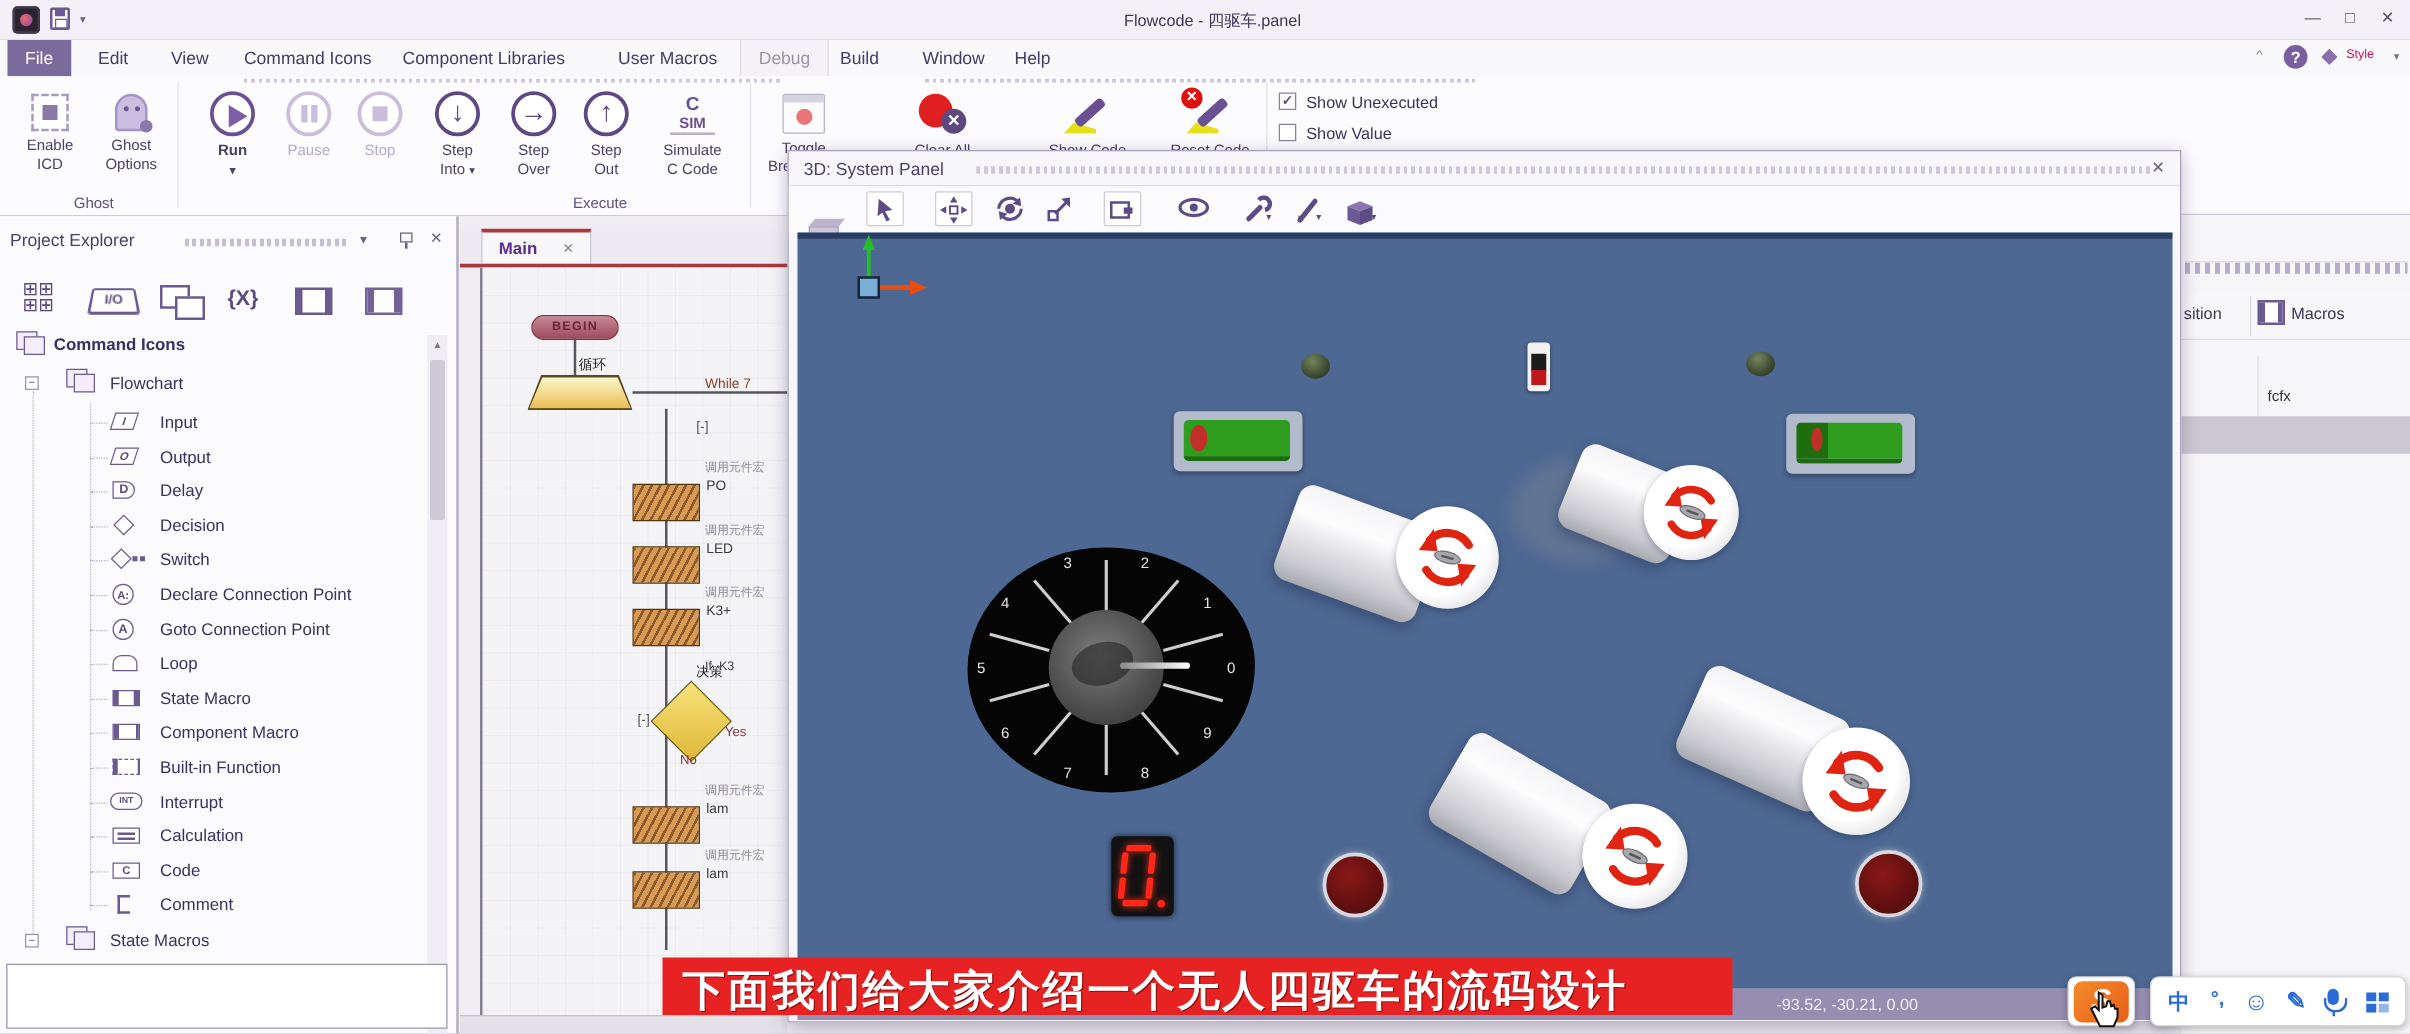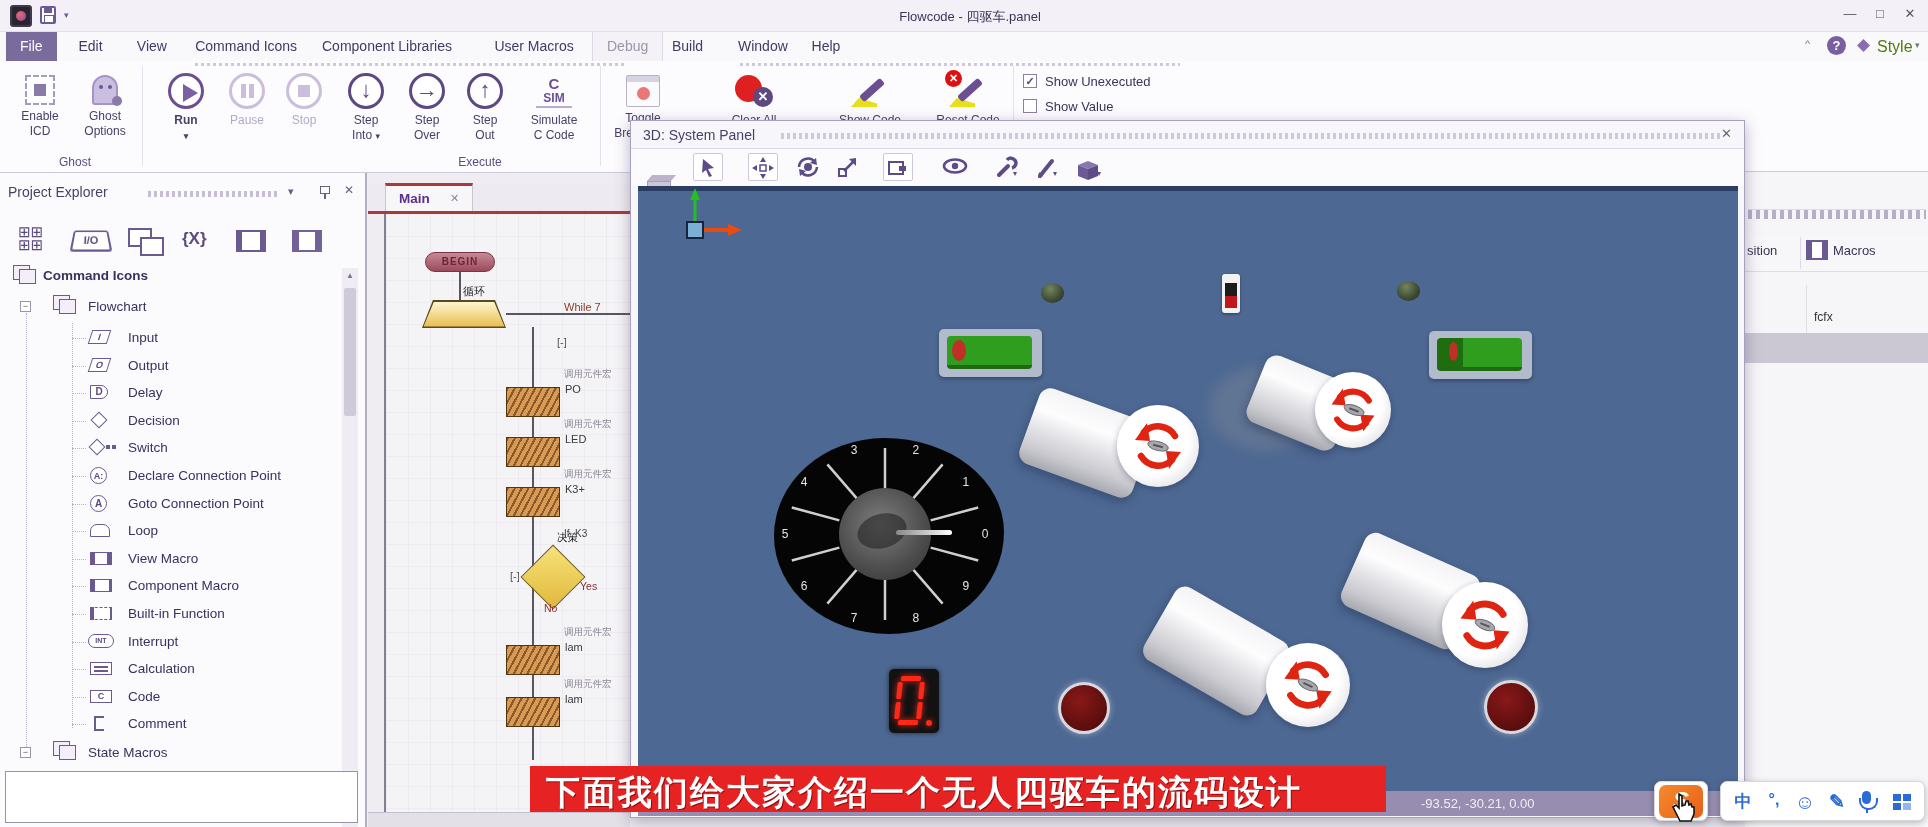--- a/index.html
+++ b/index.html
@@ -23,21 +23,21 @@
   
   .menubar{position:absolute;left:0;top:32px;width:1928px;height:29px;background:#f9f8fb}
   .menu-item{position:absolute;top:0;height:29px;line-height:29px;padding:0 14px;font-size:14px;color:#423a66;cursor:default}
   .menu-item.active{background:#7a6b9d;color:#fff}
   .menu-item.current{color:#9a95a8;border-left:1px solid #ddd9e6;border-right:1px solid #ddd9e6;background:#f4f2f7}
   .mb-right{position:absolute;top:32px;height:29px;left:1795px;width:133px}
   .helpq{position:absolute;left:32px;top:4px;width:19px;height:19px;border-radius:50%;background:#7a5fa0;color:#fff;
          font-size:13px;font-weight:bold;text-align:center;line-height:19px}
   .stylebrush{position:absolute;left:62px;top:7px;width:13px;height:13px;background:#8a6fb0;
          clip-path:polygon(50% 0,100% 50%,50% 100%,0 50%)}
-  .stylelbl{position:absolute;left:82px;top:6px;font-size:16px;color:#4d7c0f}
+  .stylelbl{position:absolute;left:82px;top:6px;font-size:10px;color:#be185d}
   .upcaret{position:absolute;left:10px;top:6px;font-size:11px;color:#777;transform:scaleY(.8)}
   .dncaret{position:absolute;left:120px;top:8px;font-size:9px;color:#777}
 
   
   .ribbon{position:absolute;left:0;top:61px;width:1928px;height:112px;background:#fcfbfe;border-bottom:1px solid #cfcadb}
   .dotstrip{position:absolute;top:2px;height:3px;background:repeating-linear-gradient(90deg,#cfc8dc 0 3px,transparent 3px 6px)}
   .rbtn{position:absolute;top:12px;width:58px;text-align:center}
   .rlbl{font-size:12px;color:#4a4066;line-height:15px;margin-top:4px}
   .rlbl.dis{color:#b4aac6}
   .circ{width:36px;height:36px;border-radius:50%;border:3px solid #6b4f93;margin:0 auto;position:relative;background:#fff}
@@ -474,21 +474,21 @@
           <div class="ti">
             <div class="tshape" style="left:4px;top:3px;width:20px;height:13px;border-radius:7px 7px 0 0"></div>
           </div>
           <div class="lbl">Loop</div>
         </div>
         <div class="tree-row" style="top: 372.8px;">
           <div class="stub"></div>
           <div class="ti">
             <div class="tshape" style="left:4px;top:3px;width:22px;height:13px;border-left-width:5px;border-right-width:5px"></div>
           </div>
-          <div class="lbl">View Macro</div>
+          <div class="lbl">State Macro</div>
         </div>
         <div class="tree-row" style="top: 400.4px;">
           <div class="stub"></div>
           <div class="ti">
             <div class="tshape" style="left:4px;top:3px;width:22px;height:13px;background:linear-gradient(90deg,#6b5a92 0 4px,#fff 4px 18px,#6b5a92 18px)"></div>
           </div>
           <div class="lbl">Component Macro</div>
         </div>
         <div class="tree-row" style="top: 428px;">
           <div class="stub"></div>

